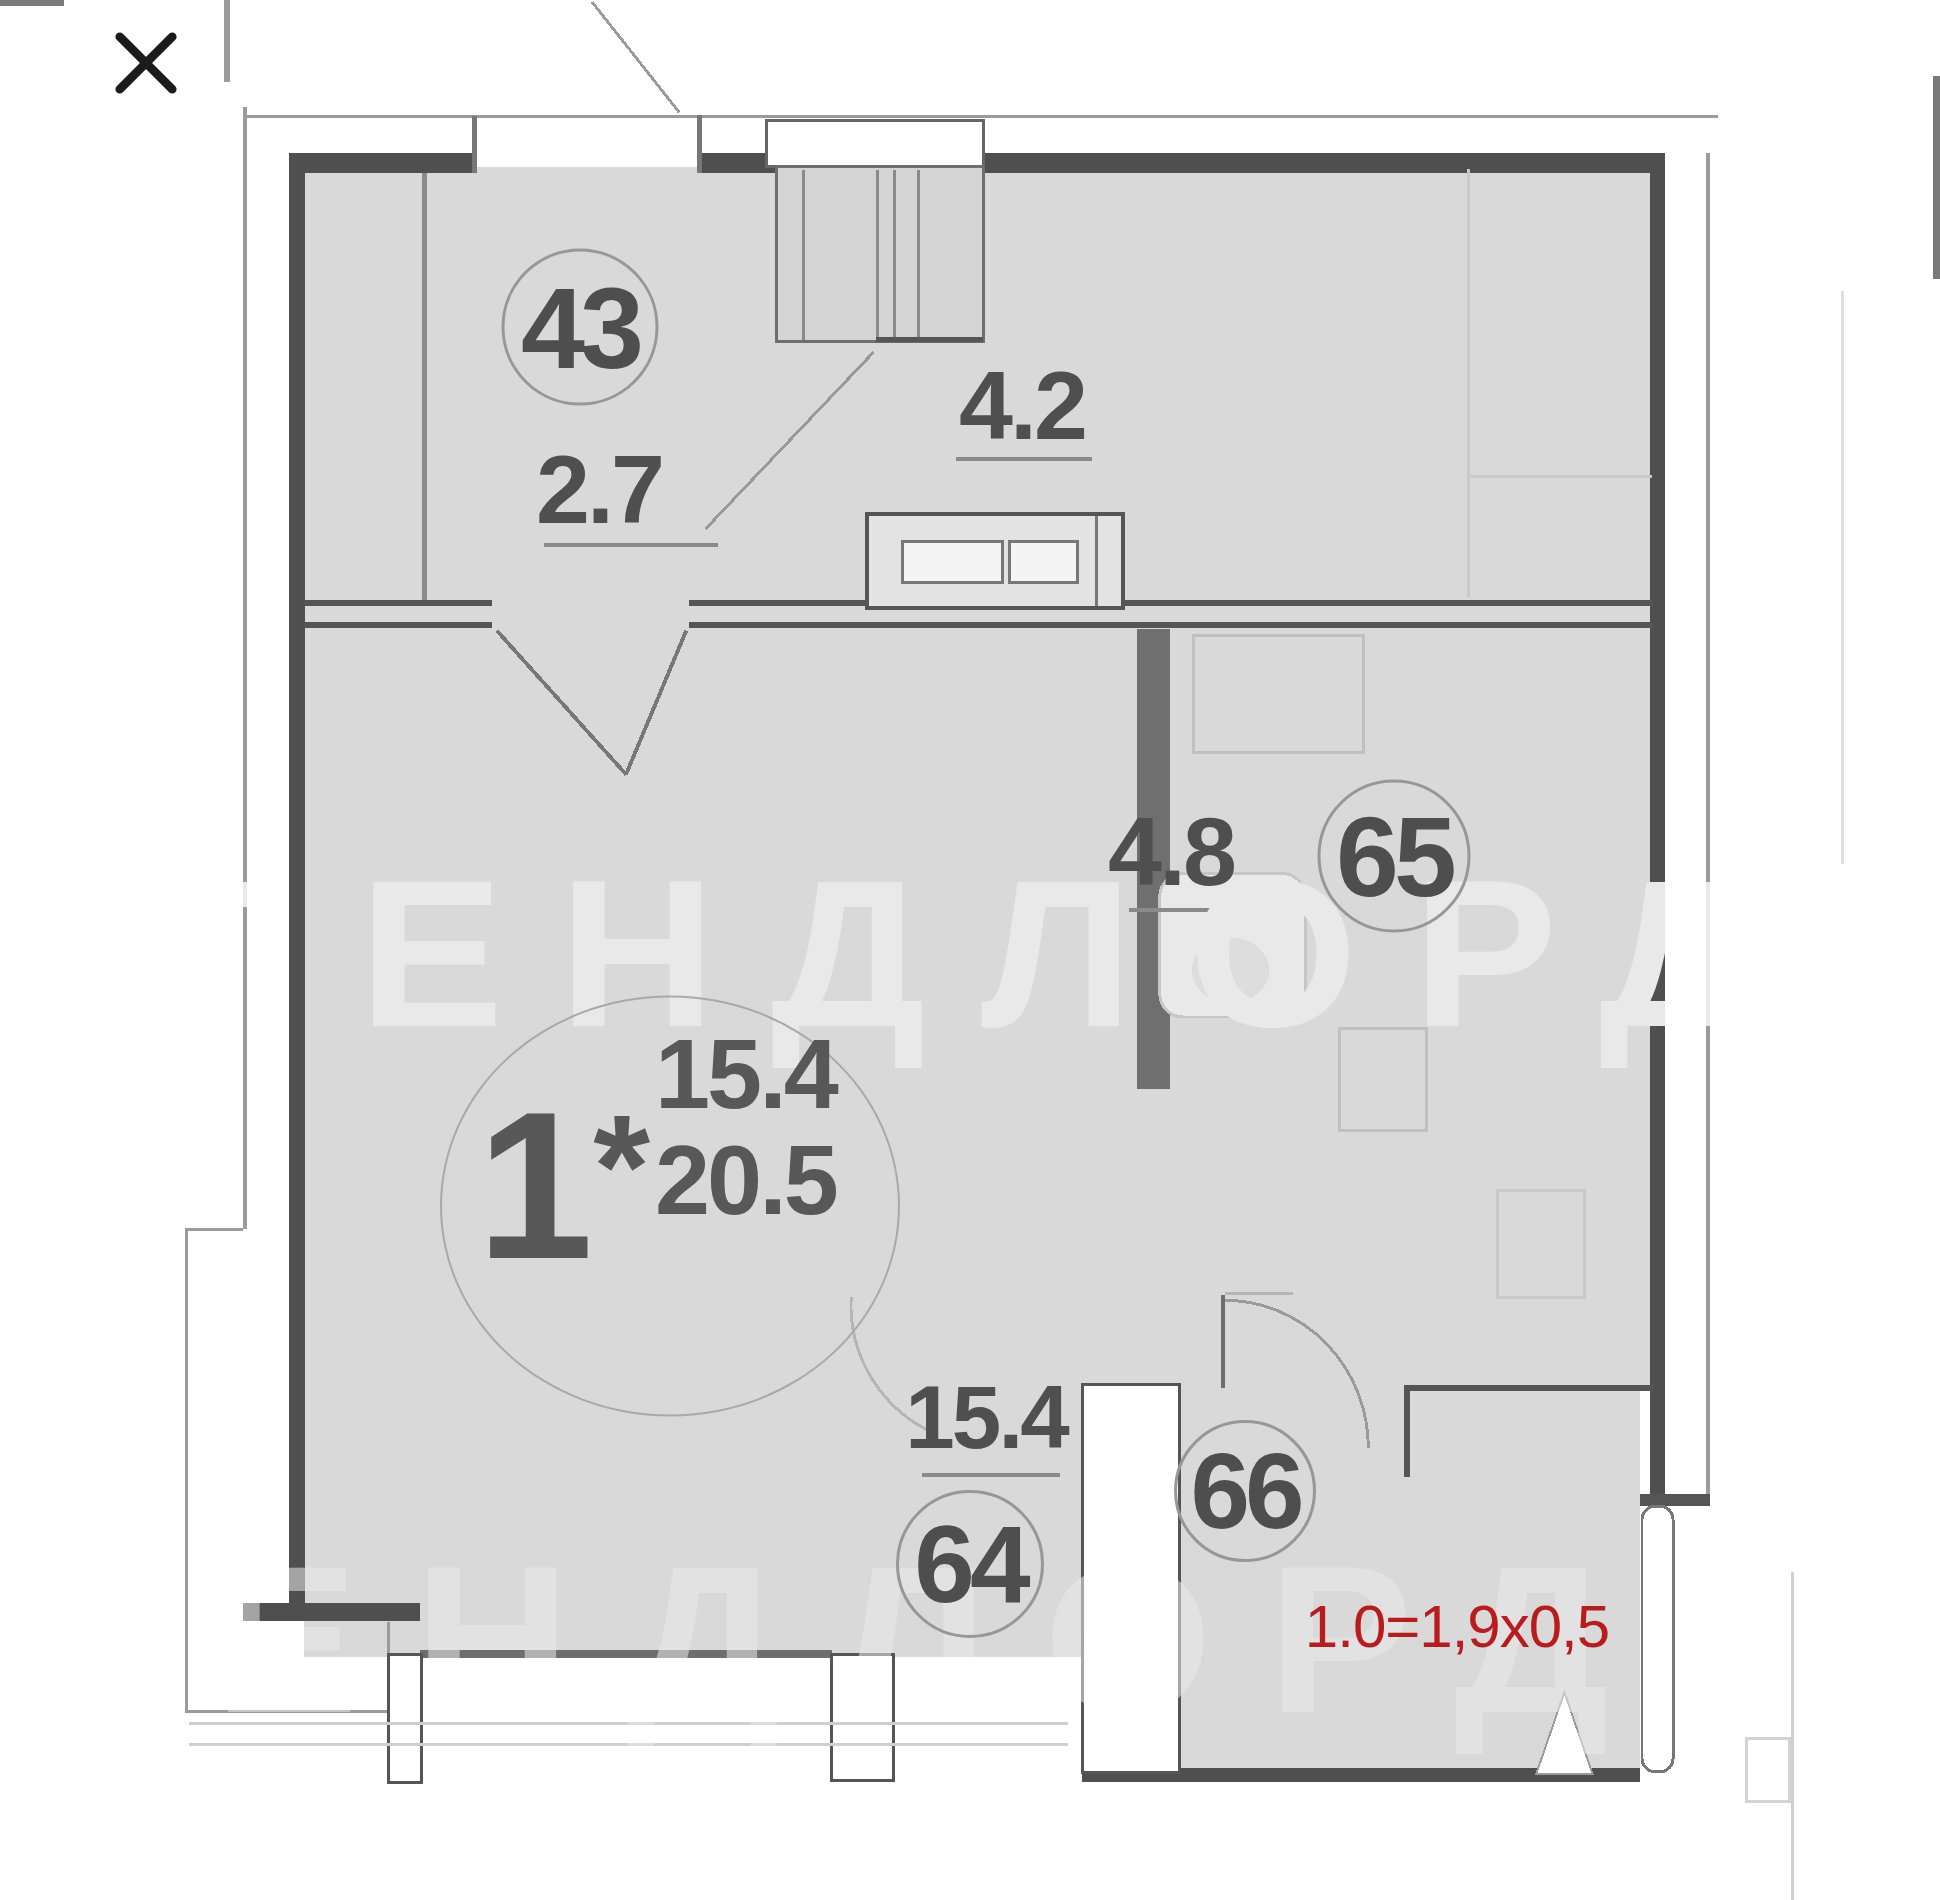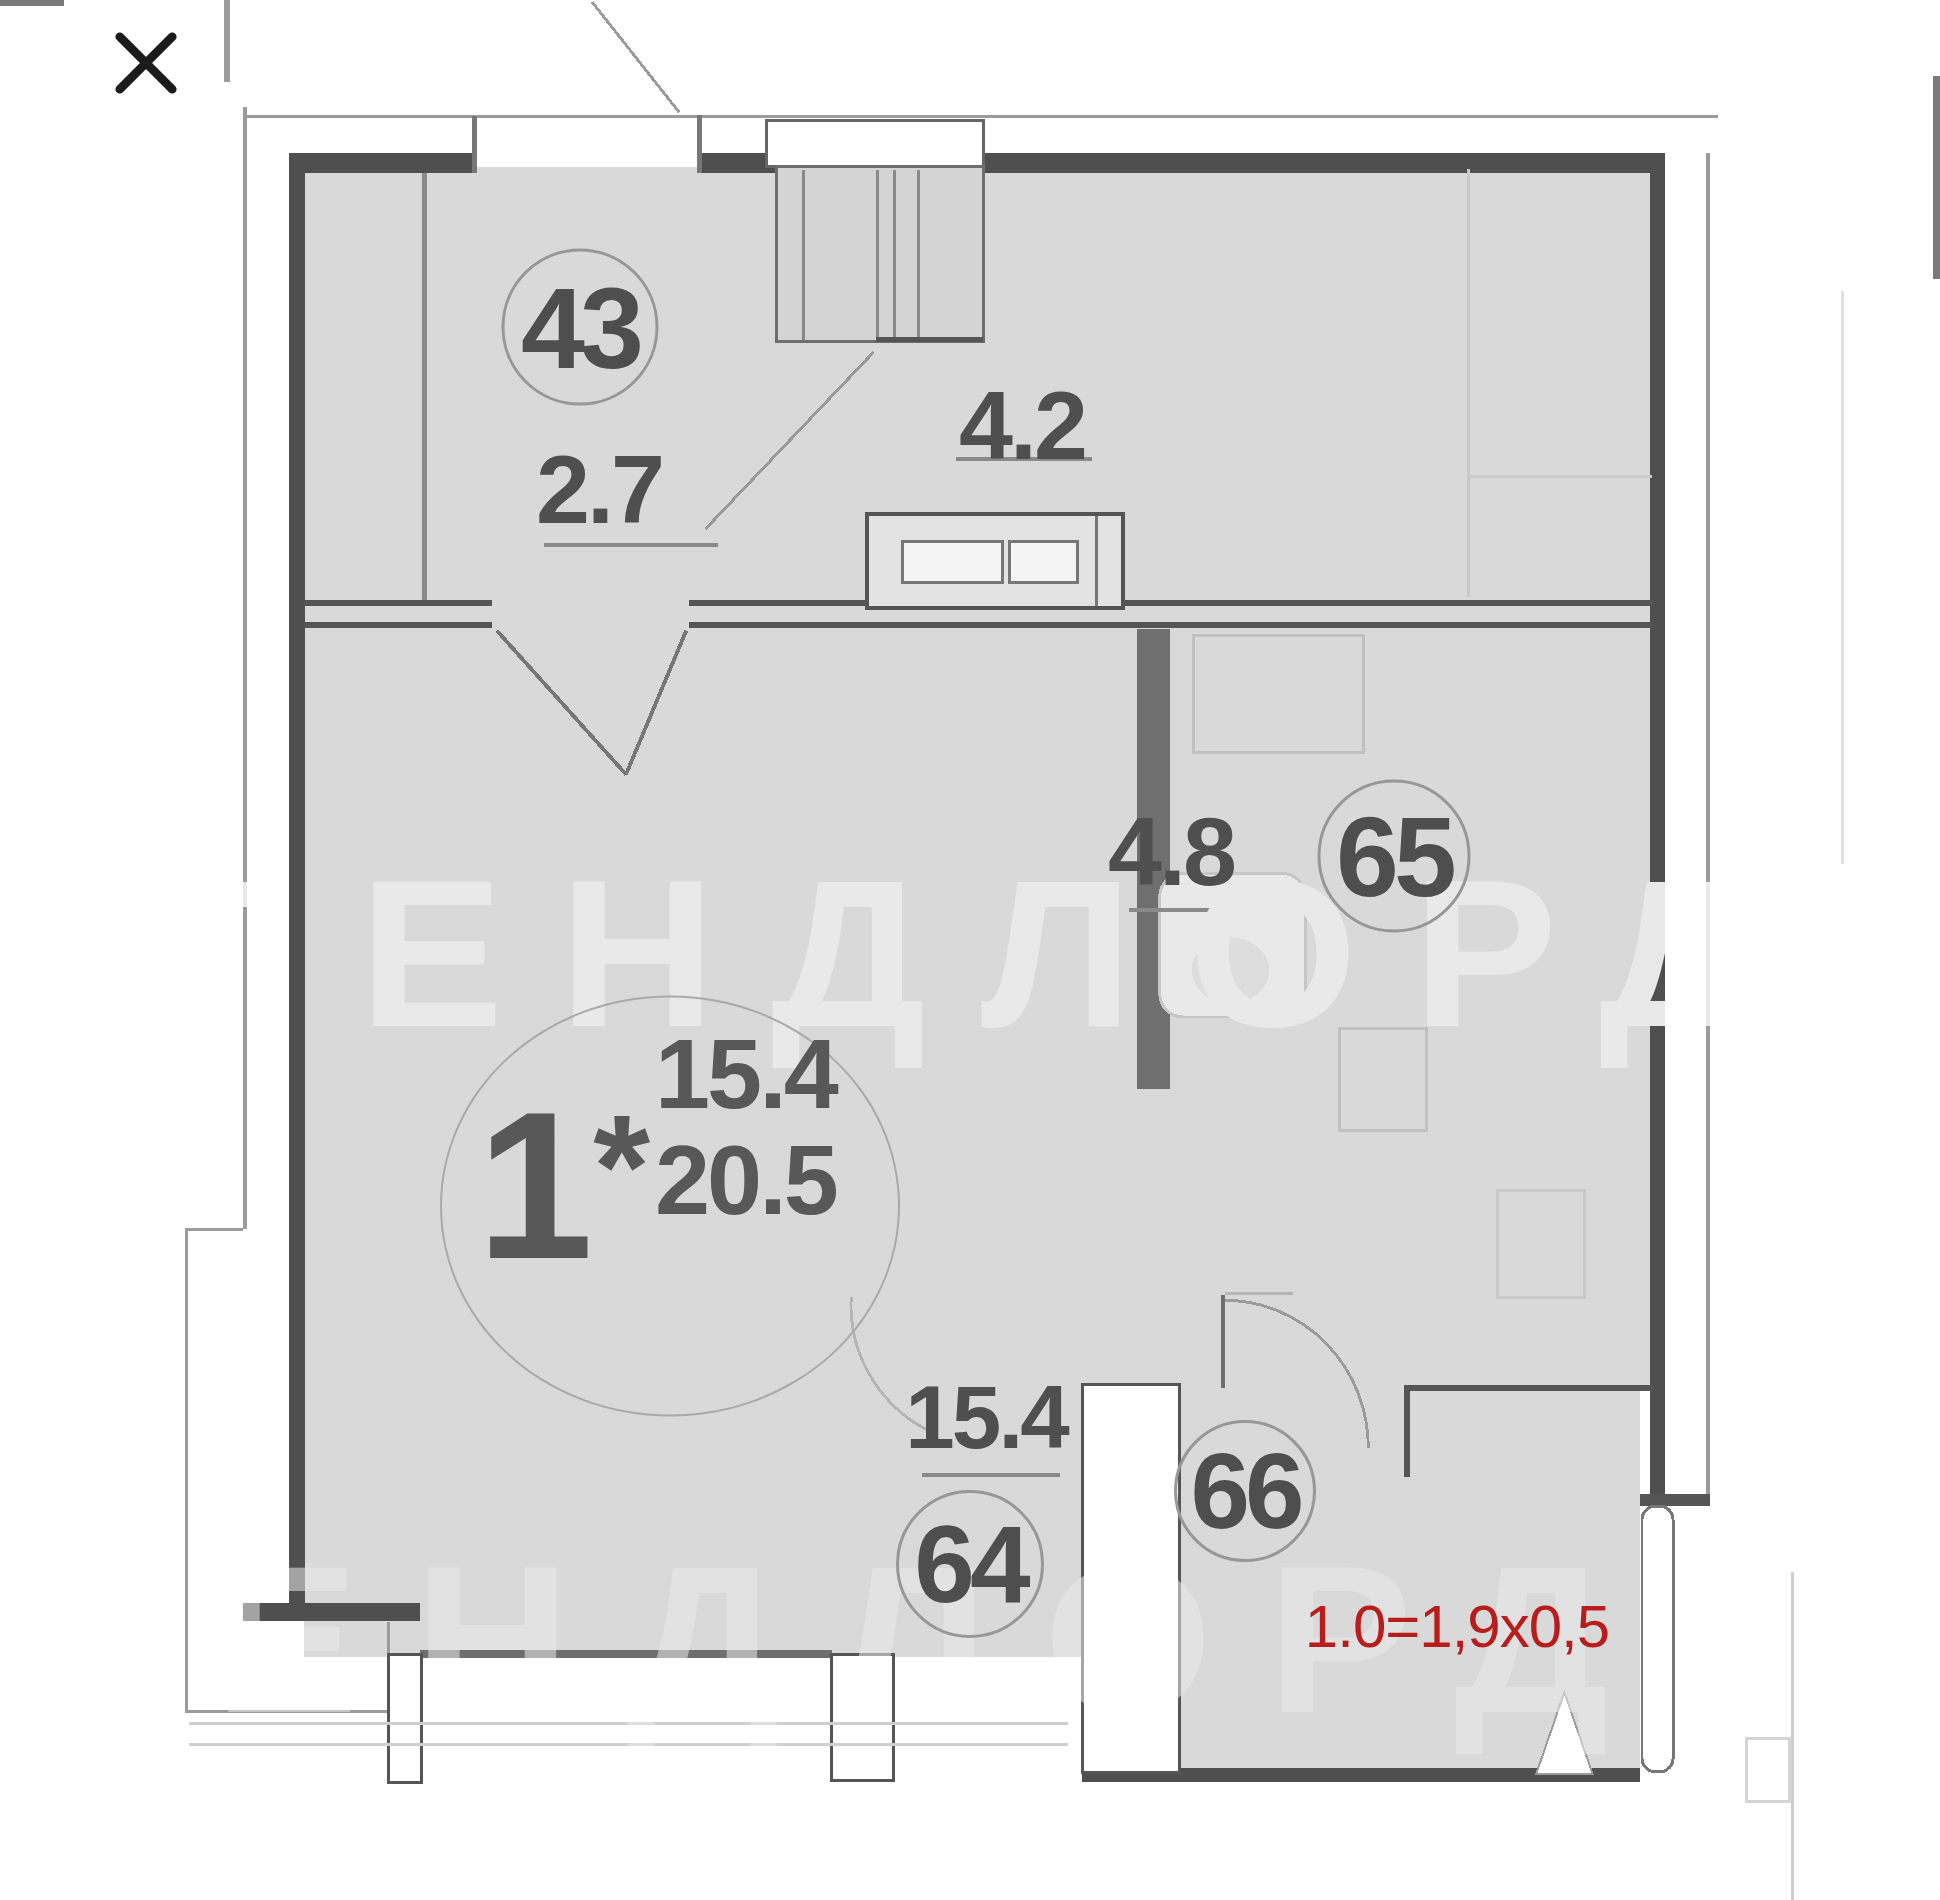--- a/index.html
+++ b/index.html
@@ -159,21 +159,21 @@
     <span>65</span>
   </div>
   <div class="room-badge" style="left:970px;top:1564px;width:142px;height:142px;font-size:109px;">
     <span>64</span>
   </div>
   <div class="room-badge" style="left:1245px;top:1491px;width:136px;height:136px;font-size:107px;">
     <span>66</span>
   </div>
 
   <div class="area-label" style="left:599px;top:490px;font-size:97px;">2.7</div>
-  <div class="area-label" style="left:1022px;top:406px;font-size:97px;margin-top:20px;">4.2</div>
+  <div class="area-label" style="left:1022px;top:406px;font-size:97px;">4.2</div>
   <div class="area-label" style="left:1171px;top:852px;font-size:97px;">4.8</div>
   <div class="area-label" style="left:986px;top:1417px;font-size:89px;">15.4</div>
 
   <div class="apt-circle" style="left:670px;top:1206px;">
     <div class="apt-type">
       <span class="num">1</span><span class="star">*</span>
     </div>
     <div class="apt-areas">
       <div>15.4</div>
       <div>20.5</div>

